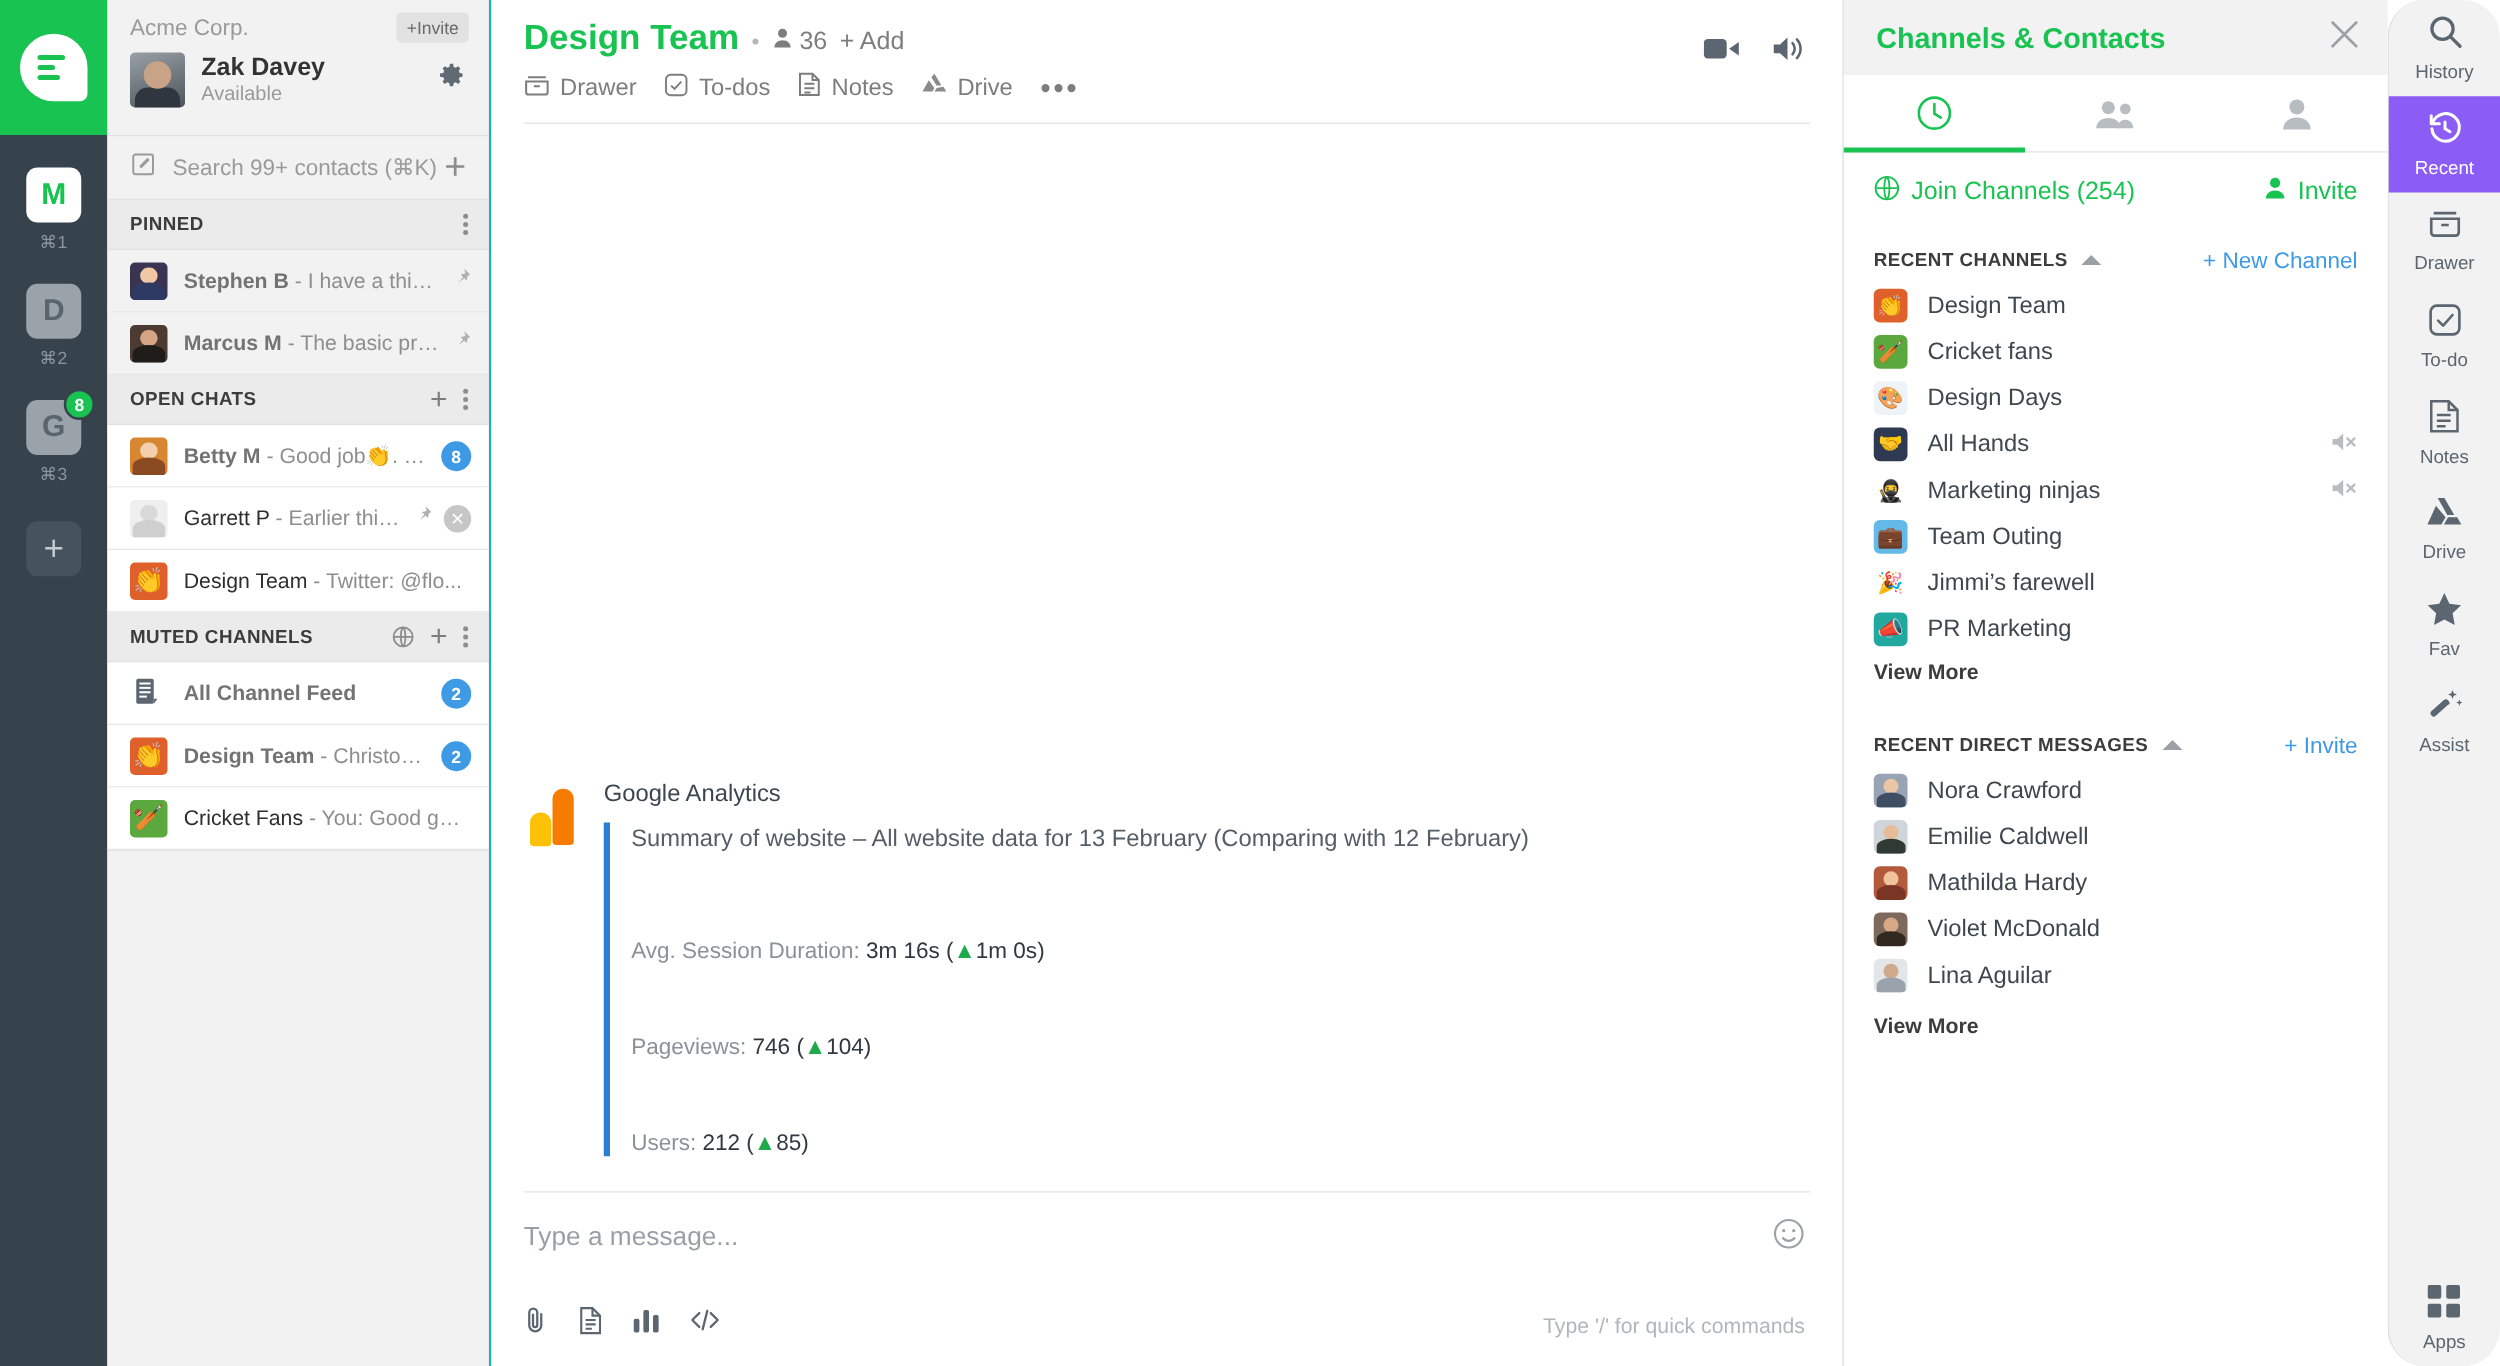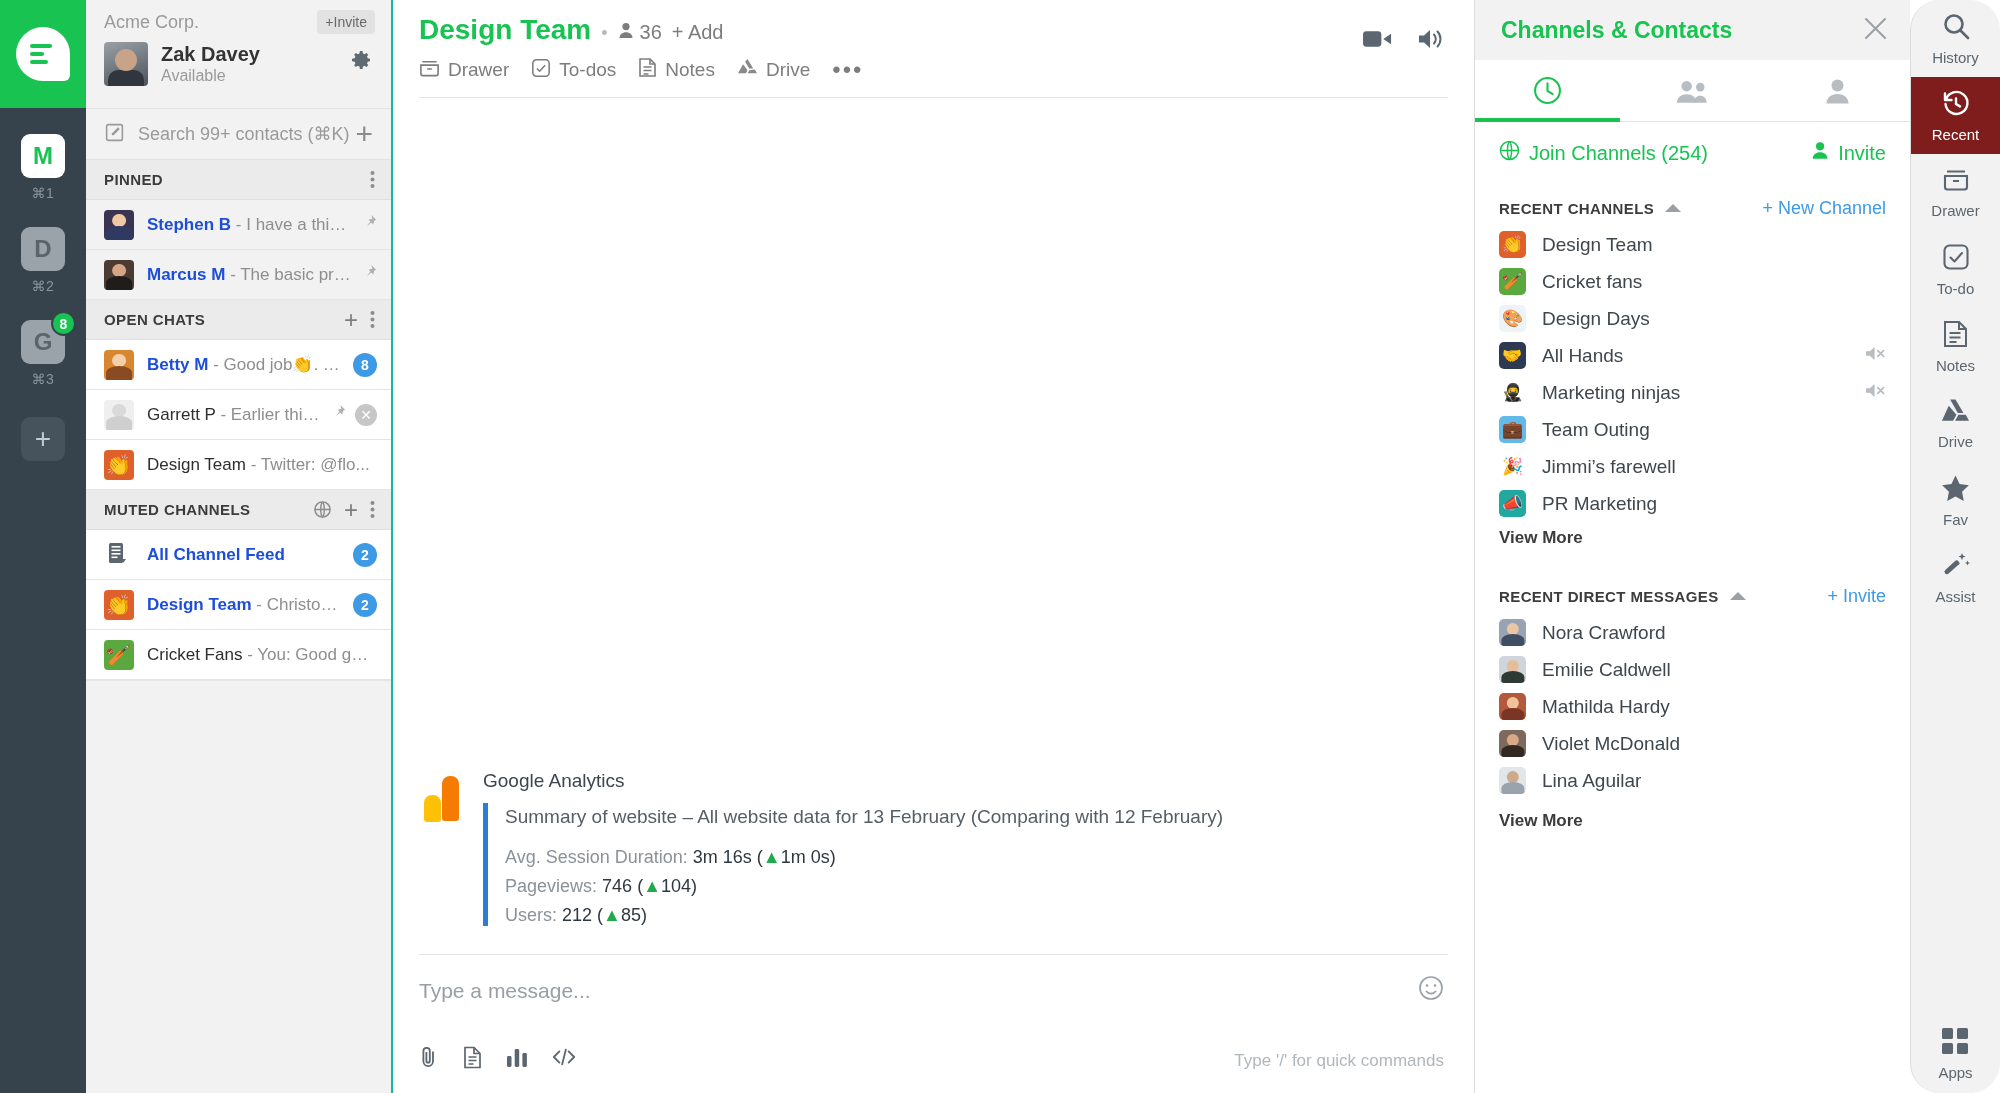--- a/index.html
+++ b/index.html
@@ -102,21 +102,21 @@
   }
   .chat-row.white { background: #fff; }
   .av {
     width: 30px; height: 30px; border-radius: 4px; flex: 0 0 30px;
     margin-right: 13px; overflow: hidden; position: relative;
   }
   .chat-txt {
     flex: 1; font-size: 17px; color: #8e8e8e; white-space: nowrap;
     overflow: hidden; text-overflow: ellipsis;
   }
-  .chat-txt b { color: #1d4ed8; font-weight: bold; }
+  .chat-txt b { color: #737373; font-weight: bold; }
   .chat-txt .nm { color: #2e2e2e; }
   .pin-ico { color: #b0b0b0; margin-left: 8px; }
   .badge-blue {
     min-width: 24px; height: 24px; border-radius: 12px; background: #3e9ae4;
     color: #fff; font-size: 14px; font-weight: bold;
     display: flex; align-items: center; justify-content: center; margin-left: 8px; padding: 0 6px;
   }
   .close-circ {
     width: 22px; height: 22px; border-radius: 50%; background: #c6c6c6; color: #fff;
     font-size: 14px; display: flex; align-items: center; justify-content: center; margin-left: 9px;
@@ -149,21 +149,21 @@
   .msg-area { flex: 1; position: relative; }
   .ga-msg { position: absolute; left: 26px; right: 30px; bottom: 28px; display: flex; gap: 18px; }
   .ga-logo { width: 46px; height: 46px; position: relative; flex: 0 0 46px; margin-top: 6px; }
   .ga-logo .b1 { position:absolute; right:6px; top:0; width:17px; height:45px; background:#f57c00; border-radius:8px 8px 3px 3px; }
   .ga-logo .b2 { position:absolute; left:5px; bottom:0; width:17px; height:27px; background:#ffc107; border-radius:8px 8px 3px 3px; }
   .ga-body { flex: 1; min-width: 0; }
   .ga-app { font-size: 19px; color: #3c4650; font-weight: 500; margin-bottom: 11px; }
   .ga-quote { border-left: 5px solid #2a7fd4; padding-left: 17px; }
   .ga-sum { font-size: 19px; color: #555e66; line-height: 1.45; }
   .ga-stats { margin-top: 16px; display: flex; flex-direction: column; gap: 8px; }
-  .ga-stat { font-size: 18px; color: #8a9299; }
+  .ga-stat { font-size: 18px; color: #8a9299; margin-top: 48px; }
   .ga-stat b { color: #2f3840; font-weight: normal; }
   .up-g { color: #1faa4b; }
   .up-r { color: #e1512a; }
 
   .composer { border-top: 1px solid #e4e4e4; margin: 0 26px; padding: 24px 0 20px 0; position: relative; }
   .comp-ph { font-size: 21px; color: #98a0a6; }
   .comp-tools { display: flex; align-items: center; gap: 24px; margin-top: 42px; color: #5b6670; }
   .comp-hint { position: absolute; right: 4px; bottom: 22px; font-size: 17px; color: #b0b7bc; }
   .emoji-btn { position: absolute; right: 4px; top: 20px; color: #9aa2a8; }
 
@@ -207,21 +207,21 @@
 
   
   .rtool {
     width: 90px; flex: 0 0 90px; background: #f2f2f2;
     border-left: 1px solid #dcdcdc; display: flex; flex-direction: column; align-items: center; border-radius: 30px;
   }
   .rt-item {
     width: 90px; height: 77px; display: flex; flex-direction: column;
     align-items: center; justify-content: center; gap: 5px; color: #5b6670;
   }
-  .rt-item.active { background: #7f1d1d; color: #fff; }
+  .rt-item.active { background: #8b5cf6; color: #fff; }
   .rt-label { font-size: 15px; }
   .rt-spacer { flex: 1; }
 </style>
 </head>
 <body>
 
 <div class="app">
 
   <div class="rail">
     <div class="rail-logo">

